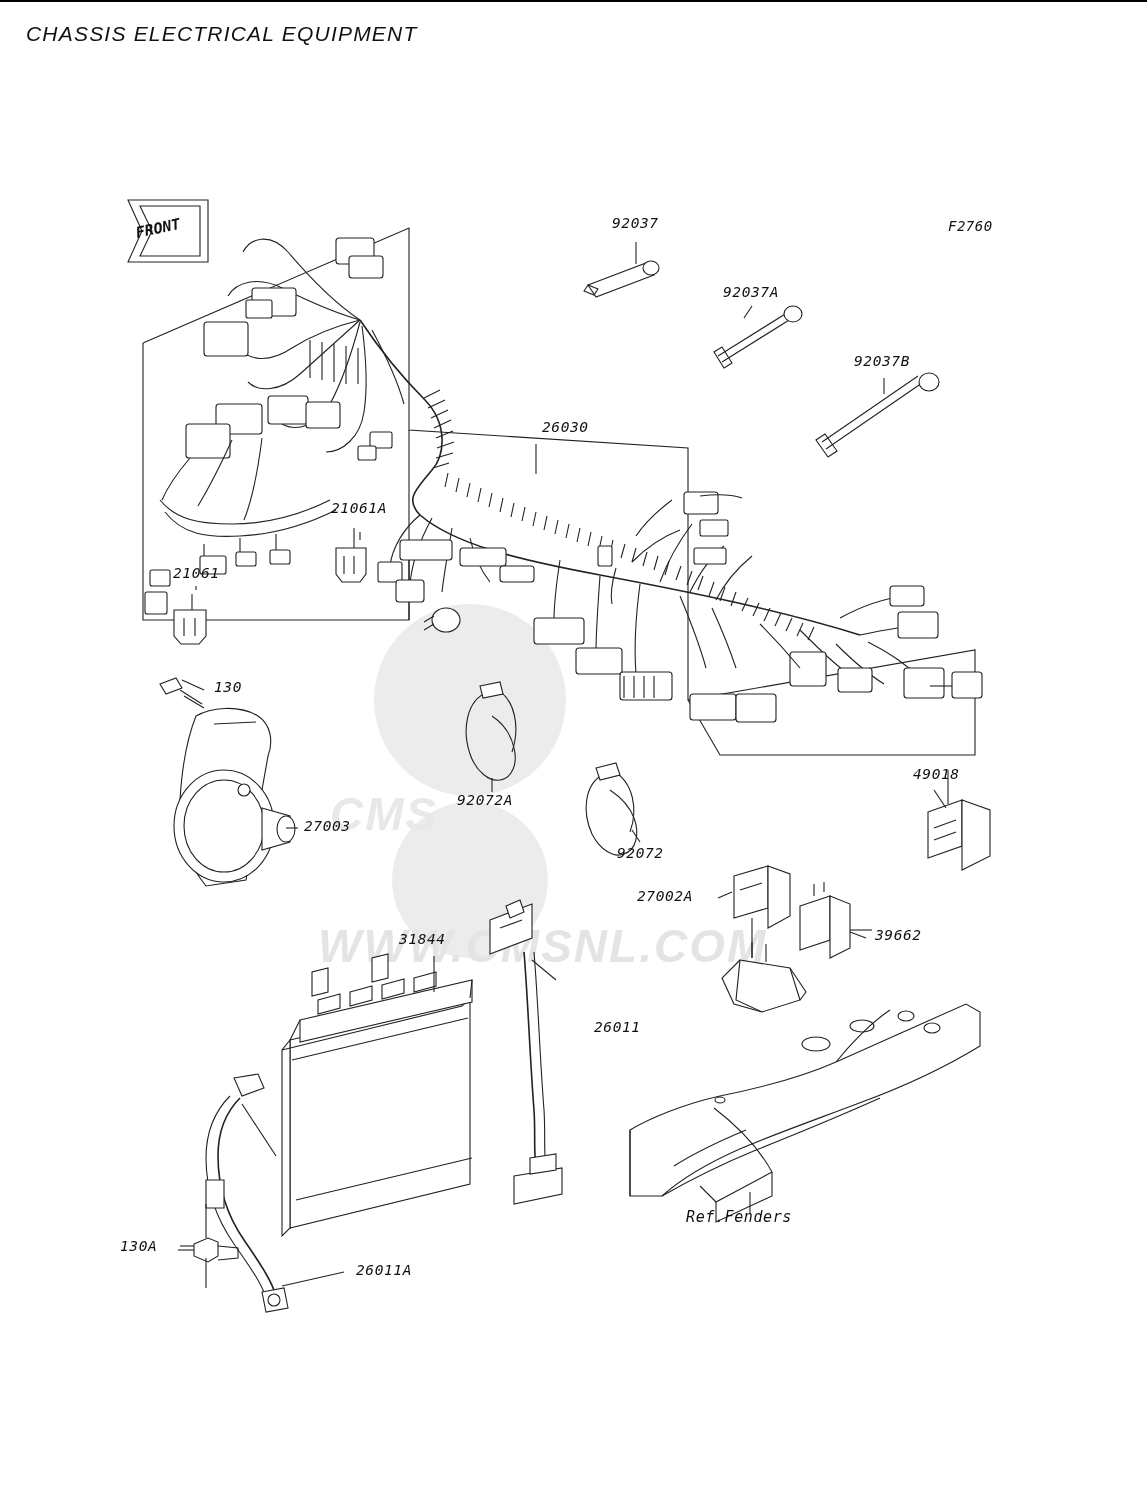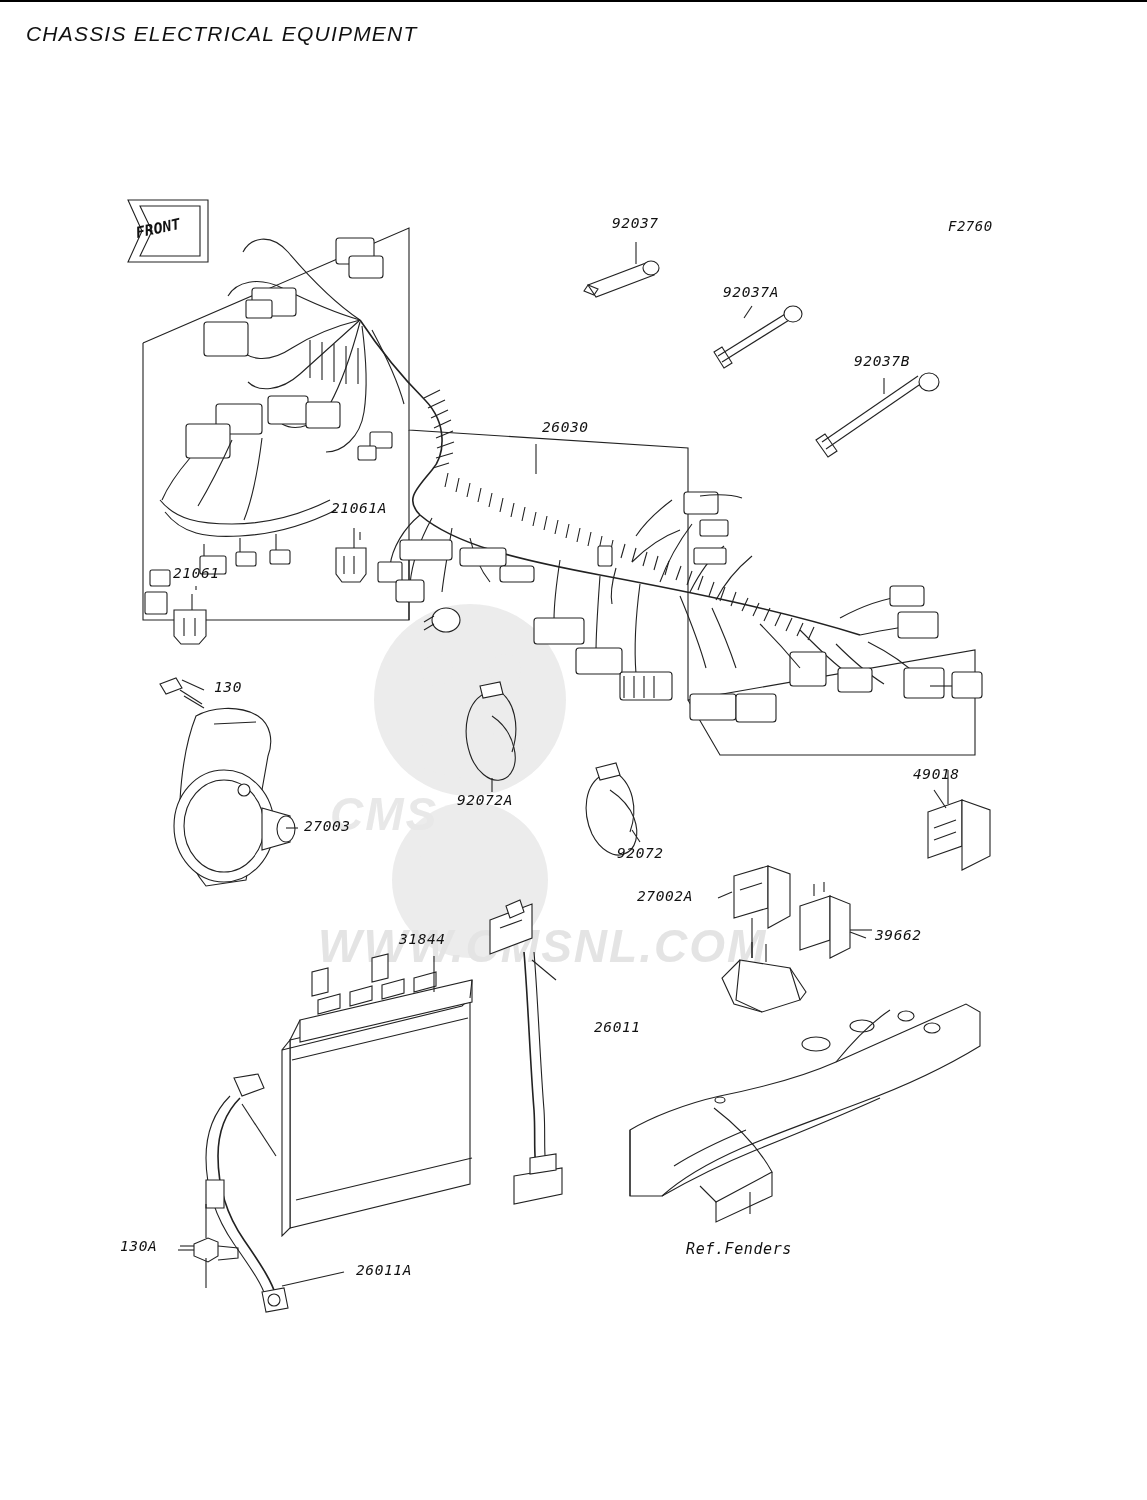--- a/index.html
+++ b/index.html
@@ -388,15 +388,15 @@
   <div class="label" style="left:304px; top:818px;">27003</div>
   <div class="label" style="left:457px; top:792px;">92072A</div>
   <div class="label" style="left:617px; top:845px;">92072</div>
   <div class="label" style="left:913px; top:766px;text-align:center;">49018</div>
   <div class="label" style="left:637px; top:888px;">27002A</div>
   <div class="label" style="left:875px; top:927px;">39662</div>
   <div class="label" style="left:399px; top:931px;">31844</div>
   <div class="label" style="left:567px; top:1019px;margin-left:27px;">26011</div>
   <div class="label" style="left:120px; top:1238px;">130A</div>
   <div class="label" style="left:356px; top:1262px;">26011A</div>
-  <div class="label" style="left:686px; top:1208px; font-size:15px;margin-top:32px;">Ref.Fenders</div>
+  <div class="label" style="left:686px; top:1208px; font-size:15px;">Ref.Fenders</div>
 
 </div>
 
 </body></html>

